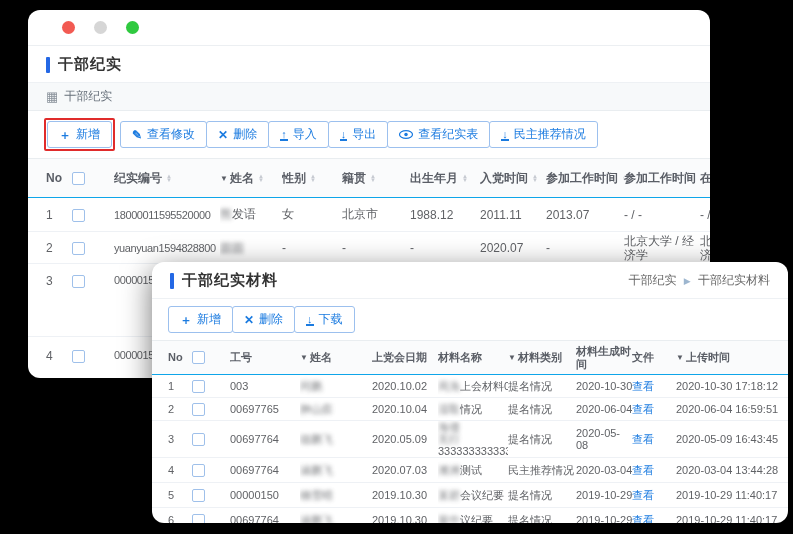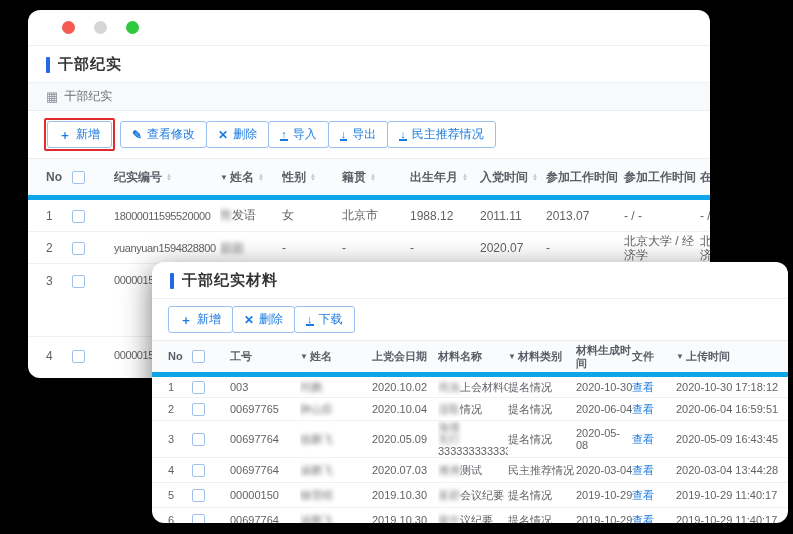--- a/index.html
+++ b/index.html
@@ -42,21 +42,21 @@
   .btn .arr { display:inline-block; font-size:11px; line-height:10px; border-bottom:2px solid #1b7be0;
               padding:0 1px 0 1px; font-weight:700; }
   .btn-hl-wrap { border:2px solid #e02b2b; border-radius:2px; padding:1px; margin-right:5px; display:inline-flex; }
   .btn-hl-wrap .btn { margin-right:0; }
   .eye-icon { width:14px; height:9px; display:inline-block; }
 
   
   table { border-collapse:collapse; table-layout:fixed; width:100%; }
   th, td { text-align:left; font-weight:400; overflow:hidden; white-space:nowrap; }
   thead th { background:#fafbfc; color:#5a5e66; font-weight:700; font-size:12px;
-             border-top:1px solid #e9edf0; border-bottom:5px solid #0ea5e9; }
+             border-top:1px solid #e9edf0; border-bottom:1px solid #0ea5e9; }
   tbody td { color:#606266; font-size:12px; border-bottom:1px solid #eef1f5; }
   .chk { display:inline-block; width:13px; height:13px; border:1px solid #9fc0ea; border-radius:2px; background:#fff; vertical-align:middle; }
   .sorter { display:inline-flex; flex-direction:column; vertical-align:middle; margin-left:4px; }
   .sorter i { font-style:normal; font-size:6px; line-height:4.5px; color:#c6cad1; }
   .funnel { font-size:8px; color:#5a5e66; margin-right:2px; vertical-align:1px; }
   .redact { filter:blur(2px); opacity:.85; }
   .link { color:#1b7be0; cursor:pointer; }
 
   
   .tbl-back thead th { height:39px; }
@@ -116,20 +116,27 @@
         <span class="bi">✕</span>
         <span>删除</span>
       </button>
       <button class="btn">
         <span class="arr">↑</span>
         <span>导入</span>
       </button>
       <button class="btn">
         <span class="arr">↓</span>
         <span>导出</span>
+      </button>
+      <button class="btn">
+        <svg class="eye-icon" viewBox="0 0 16 10">
+          <ellipse cx="8" cy="5" rx="7.4" ry="4.4" fill="none" stroke="#1b7be0" stroke-width="1.4"></ellipse>
+          <circle cx="8" cy="5" r="2" fill="#1b7be0"></circle>
+        </svg>
+        <span>查看纪实表</span>
       </button>
       <button class="btn">
         <span class="arr">↓</span>
         <span>民主推荐情况</span>
       </button>
     </div>
 
     <table class="tbl-back">
       <colgroup>
         <col style="width:44px">
@@ -224,20 +231,25 @@
         </tr>
       </tbody>
     </table>
   </div>
 
   <div class="window win-front">
 
     <div class="page-title-row">
       <div class="page-title">
         <span class="title-bar-accent"></span>
+        <span>干部纪实材料</span>
+      </div>
+      <div class="breadcrumb">
+        <span>干部纪实</span>
+        <span class="sep">▶</span>
         <span>干部纪实材料</span>
       </div>
     </div>
 
     <div class="toolbar">
       <button class="btn">
         <span class="bi">＋</span>
         <span>新增</span>
       </button>
       <button class="btn">

